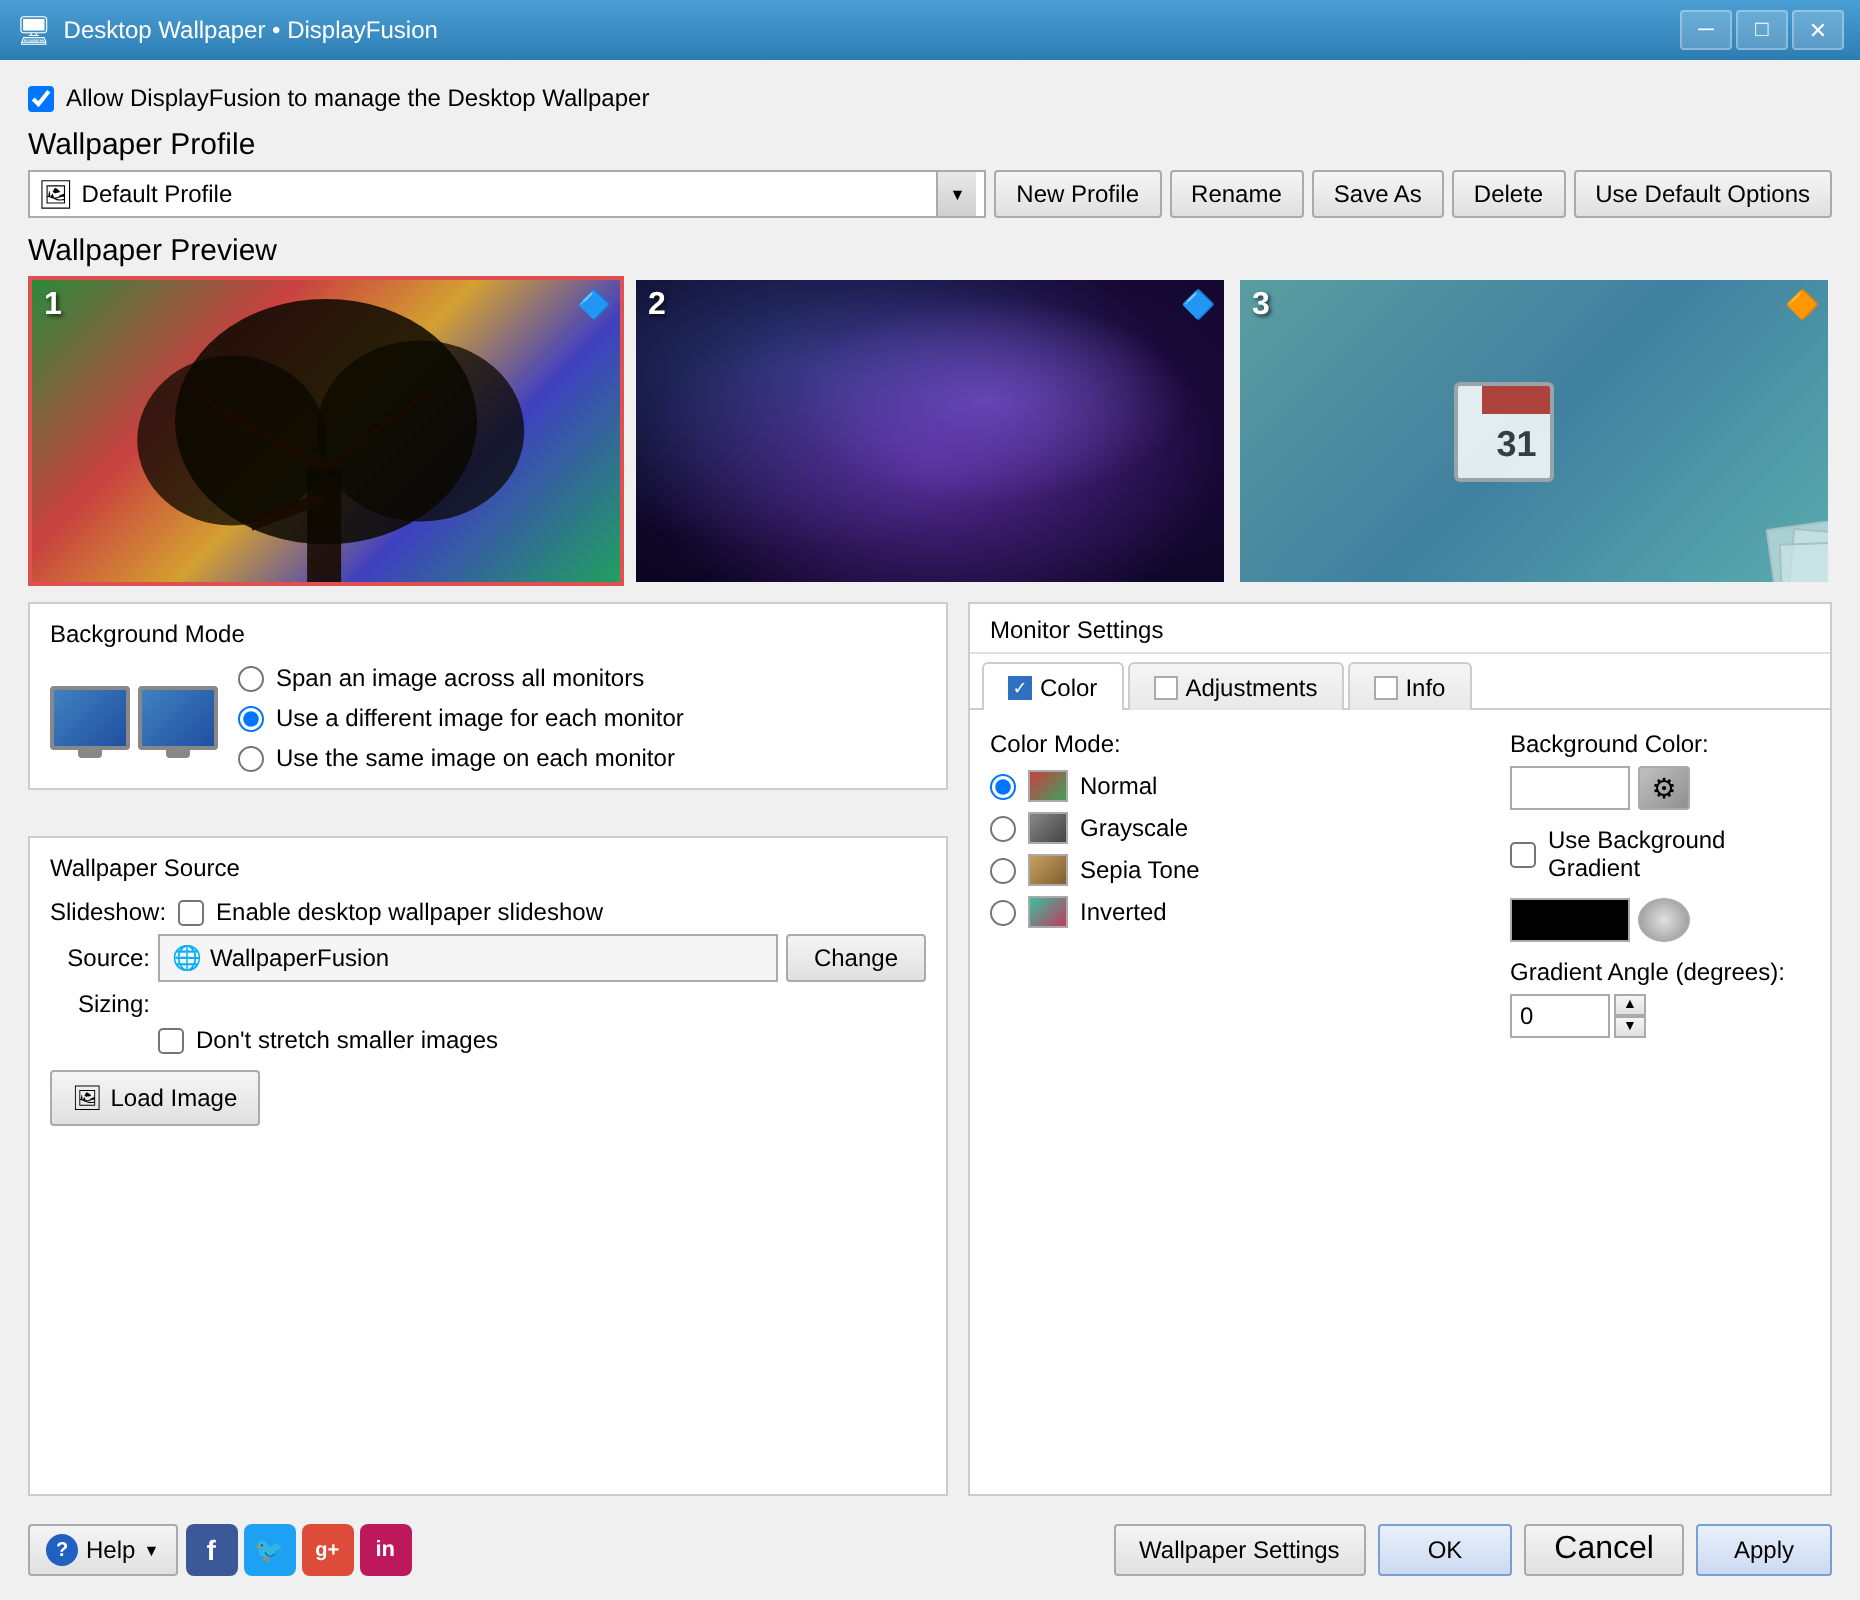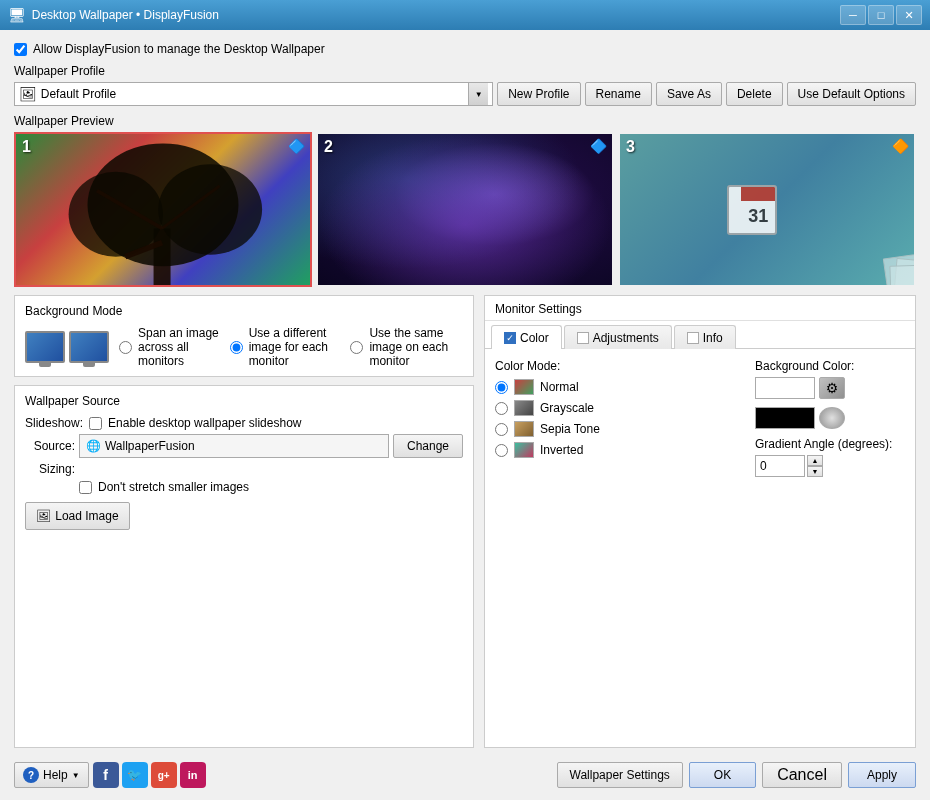--- a/index.html
+++ b/index.html
@@ -52,21 +52,21 @@
     .checkbox-row {
       display: flex;
       align-items: center;
       gap: 6px;
       font-size: 12px;
     }
     .checkbox-row input[type=checkbox] { width: 13px; height: 13px; }
 
     
     .section-label {
-      font-size: 12px;
+      font-size: 15px;
       font-weight: normal;
       margin-bottom: 4px;
     }
 
     
     .profile-row {
       display: flex;
       align-items: center;
       gap: 4px;
     }
@@ -159,21 +159,21 @@
       gap: 10px;
       flex: 1;
       min-height: 0;
     }
 
     
     .left-panel {
       width: 460px;
       display: flex;
       flex-direction: column;
-      gap: 8px;
+      gap: 23px;
     }
 
     .panel-section {
       border: 1px solid #ccc;
       background: white;
       padding: 8px 10px;
     }
 
     .panel-section-title {
       font-size: 12px;
@@ -204,21 +204,21 @@
       bottom: -6px;
       left: 50%;
       transform: translateX(-50%);
       width: 12px;
       height: 5px;
       background: #888;
       border-radius: 0 0 2px 2px;
     }
     .radio-group {
       display: flex;
-      flex-direction: row;
+      flex-direction: column;
       gap: 6px;
       justify-content: center;
     }
     .radio-item {
       display: flex;
       align-items: center;
       gap: 6px;
       font-size: 12px;
       cursor: pointer;
     }
@@ -802,20 +802,24 @@
 
             <div class="color-right">
               <div class="bg-color-label">Background Color:</div>
               <div class="color-picker-row">
                 <div class="color-swatch" style="background:white;"></div>
                 <button class="color-picker-btn">
                   <span style="font-size:14px;">⚙</span>
                 </button>
               </div>
 
+              <div class="gradient-row">
+                <input type="checkbox" class="gradient-checkbox" style="">
+                <span class="gradient-label">Use Background Gradient</span>
+              </div>
 
               <div class="gradient-swatch-row">
                 <div class="gradient-swatch"></div>
                 <div class="gradient-picker-btn"></div>
               </div>
 
               <div class="gradient-angle-label">Gradient Angle (degrees):</div>
               <div class="gradient-angle-row">
                 <input type="text" class="angle-input" value="0" style="">
                 <div class="spinner-btns">

